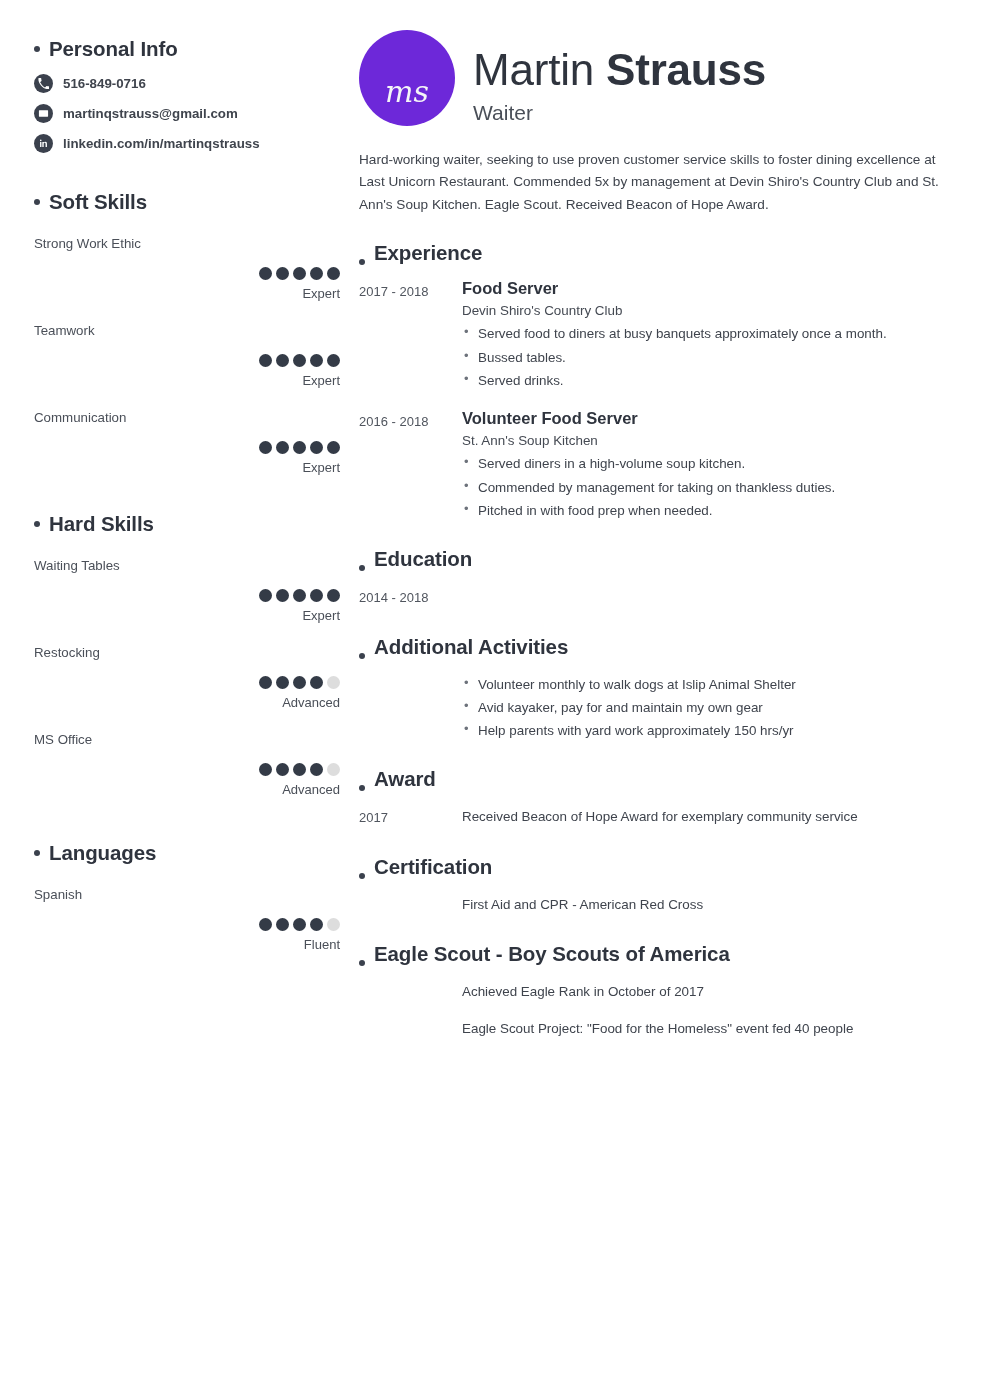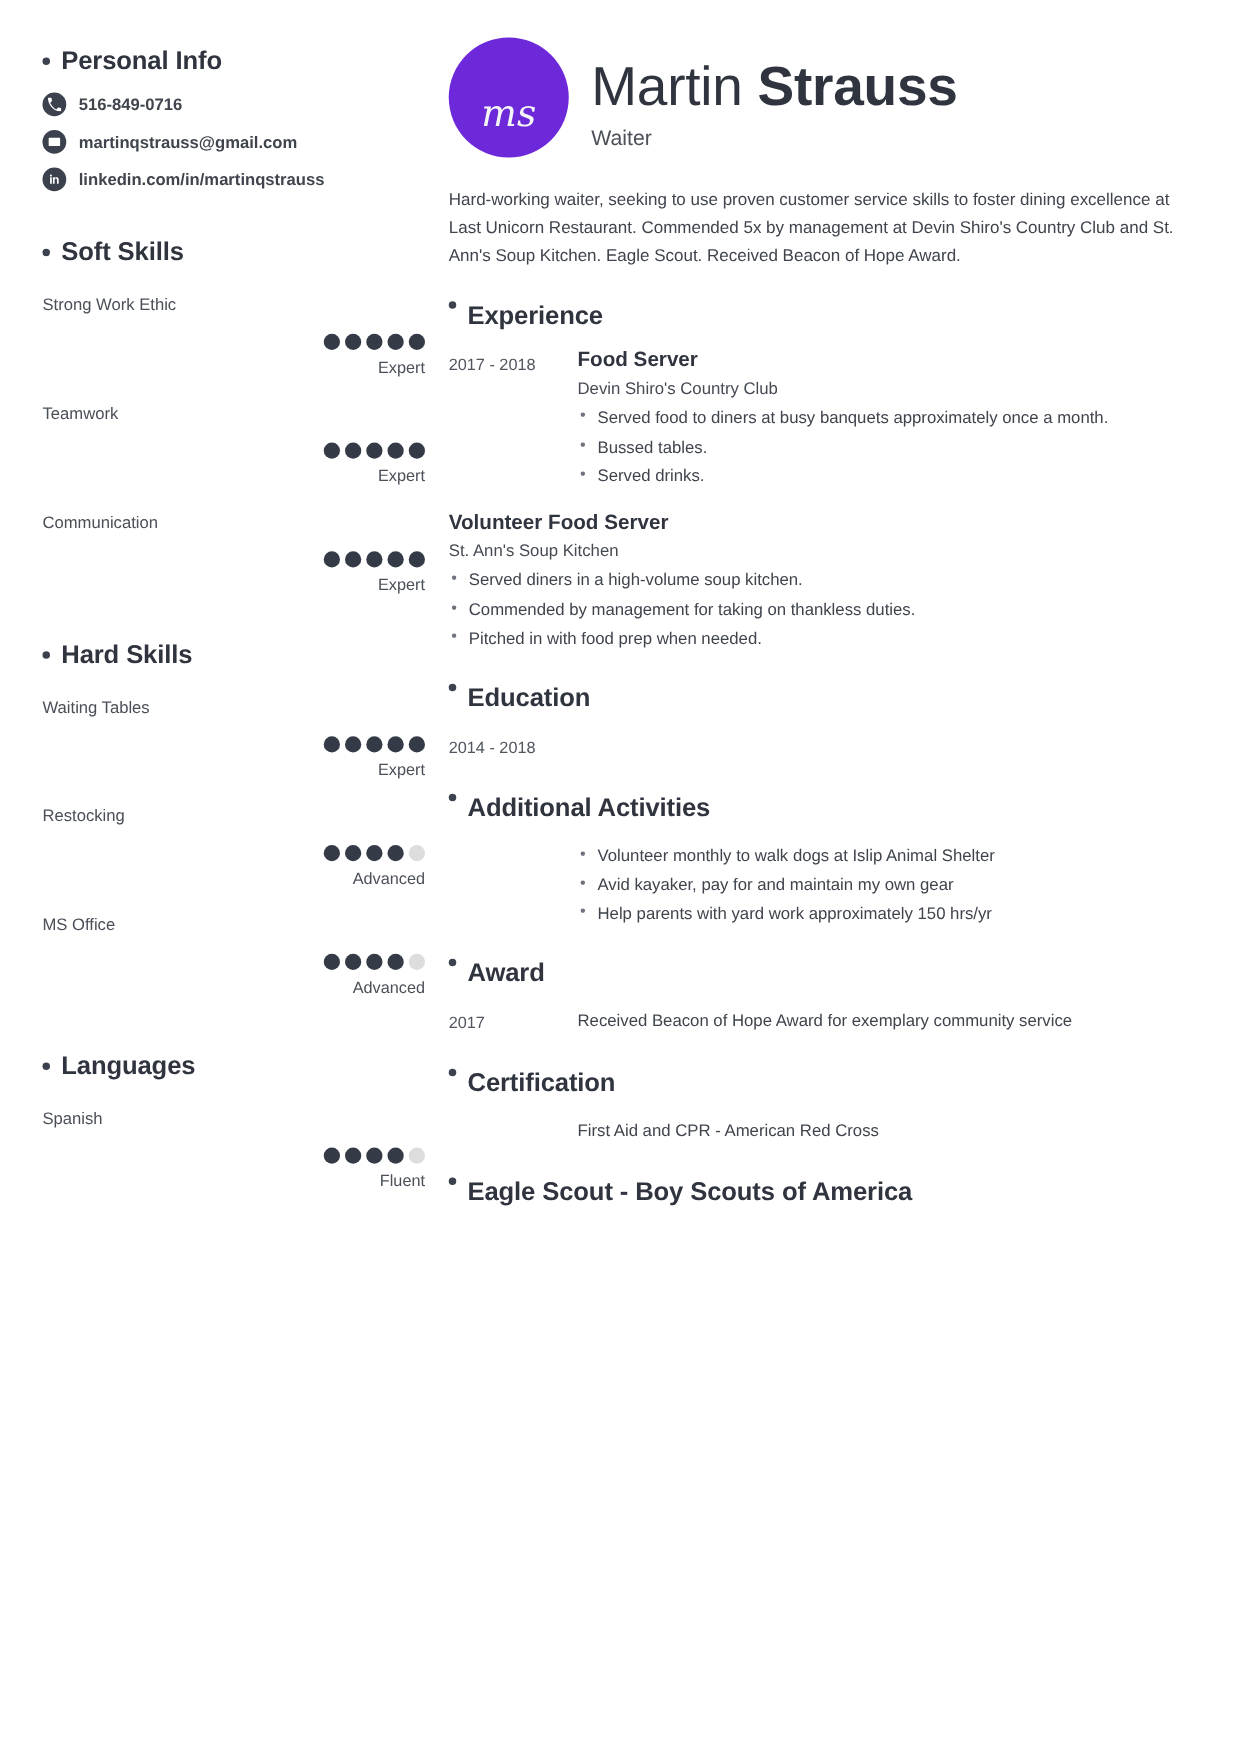--- a/index.html
+++ b/index.html
@@ -41,26 +41,26 @@
   .main { flex: 1; padding-left: 13px; padding-top: 0; }
 
   .hero { display: flex; align-items: flex-start; gap: 18px; }
   .avatar { width: 96px; height: 96px; flex: 0 0 96px; border-radius: 50%; background: #6d28d9;
             position: relative; }
   .avatar-initials { position: absolute; left: 0; right: 0; bottom: 17px; text-align: center;
             font-family: "DejaVu Serif", serif; font-style: italic; font-size: 30px; color: #f4f5f7; }
   .hero-text { padding-top: 16px; }
   .name { font-size: 44px; color: #2f343e; font-weight: normal; line-height: 1.08; letter-spacing: -0.2px; }
   .name b { font-weight: bold; }
-  .job-title { font-size: 17px; color: #4a4f58; margin-top: 7px; }
+  .job-title { font-size: 21px; color: #4a4f58; margin-top: 7px; }
 
   .summary { margin-top: 23px; font-size: 13.6px; line-height: 1.65; color: #3f444d; max-width: 590px; }
 
   .msec { margin-top: 25px; }
-  .msec-head { display: flex; align-items: flex-start; gap: 9px; margin-bottom: 14px; }
+  .msec-head { display: flex; align-items: flex-end; gap: 9px; margin-bottom: 14px; }
   .msec-head .bulletdot { width: 6px; height: 6px; border-radius: 50%; background: #3b414d; flex: 0 0 6px; }
   .msec-head .msec-title { font-size: 20.5px; font-weight: bold; color: #2f343e; letter-spacing: -0.1px; }
 
   .entry { display: flex; margin-bottom: 17px; }
   .entry-date { width: 103px; flex: 0 0 103px; font-size: 13px; color: #50555e; line-height: 1.72; padding-top: 2px; }
   .entry-body { flex: 1; }
   .entry-title { font-size: 16.5px; font-weight: bold; color: #2f343e; margin-bottom: 5px; }
   .entry-sub { font-size: 13.4px; color: #454a53; margin-bottom: 4px; }
   .blist { list-style: none; }
   .blist li { position: relative; padding-left: 16px; font-size: 13.4px; color: #3f444d; line-height: 1.74; }
@@ -246,20 +246,21 @@
           <div class="entry-sub">Devin Shiro's Country Club</div>
           <ul class="blist">
               <li>Served food to diners at busy banquets approximately once a month.</li>
               <li>Bussed tables.</li>
               <li>Served drinks.</li>
             </ul>
         </div>
       </div>
 
       <div class="entry">
+        <div class="entry-date">2016 - 2018</div>
         <div class="entry-body">
           <div class="entry-title">Volunteer Food Server</div>
           <div class="entry-sub">St. Ann's Soup Kitchen</div>
           <ul class="blist">
               <li>Served diners in a high-volume soup kitchen.</li>
               <li>Commended by management for taking on thankless duties.</li>
               <li>Pitched in with food prep when needed.</li>
             </ul>
         </div>
       </div>
@@ -318,17 +319,21 @@
       </div>
     </section>
 
     <section class="msec">
       <div class="msec-head">
         <span class="bulletdot"></span>
         <span class="msec-title">Eagle Scout - Boy Scouts of America</span>
       </div>
       <div class="entry">
         <div class="entry-date"></div>
+        <div class="entry-body">
+          <div class="plain-line">Achieved Eagle Rank in October of 2017</div>
+          <div class="plain-line">Eagle Scout Project: "Food for the Homeless" event fed 40 people</div>
+        </div>
       </div>
     </section>
 
   </main>
 </div>
 
 </body></html>

